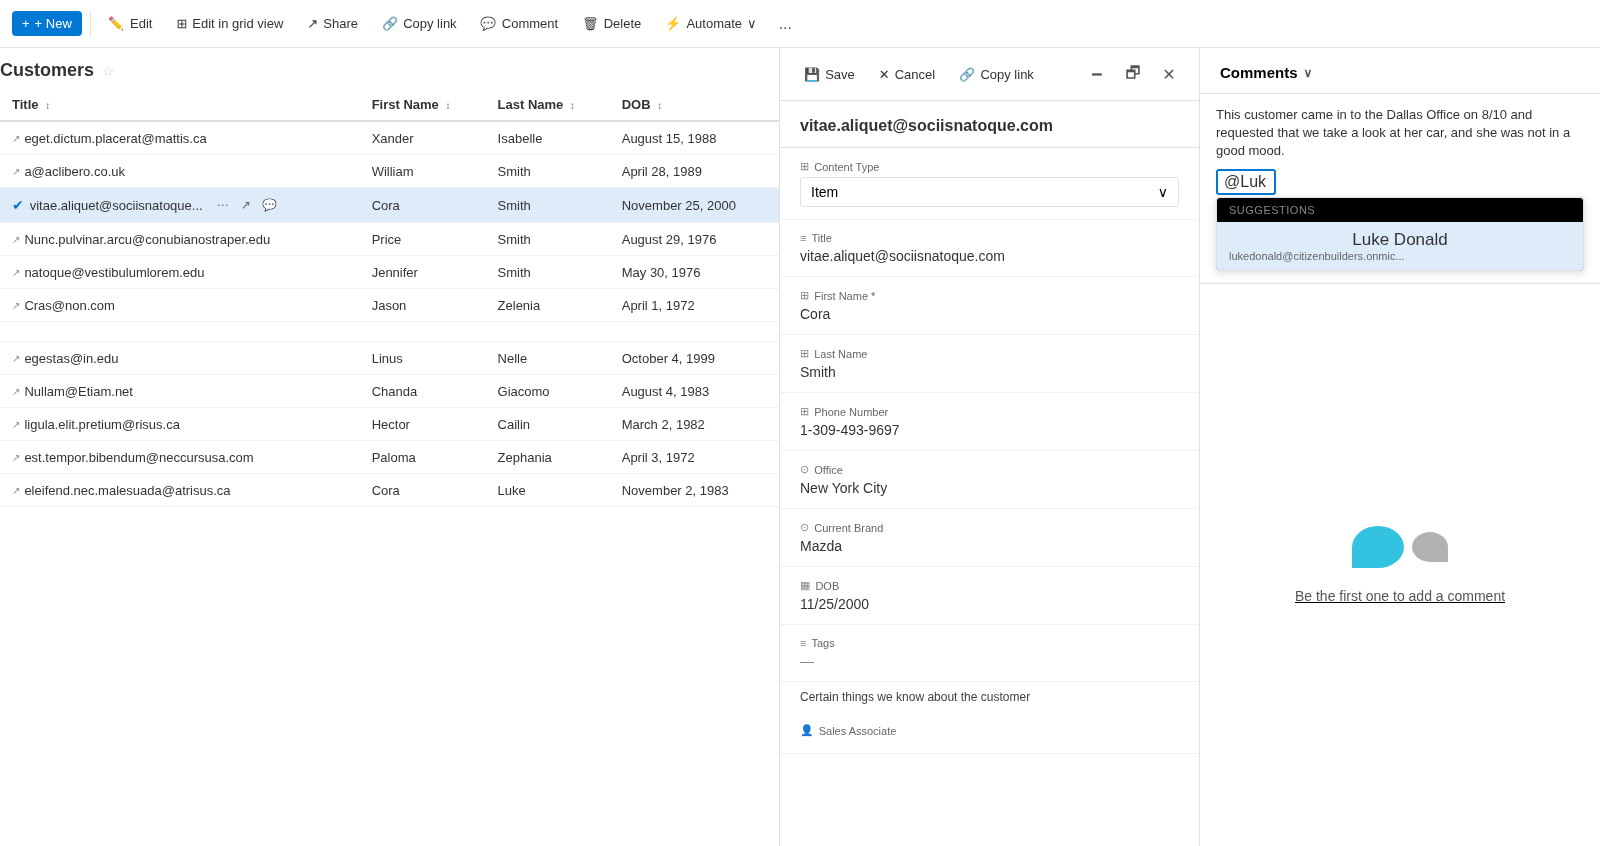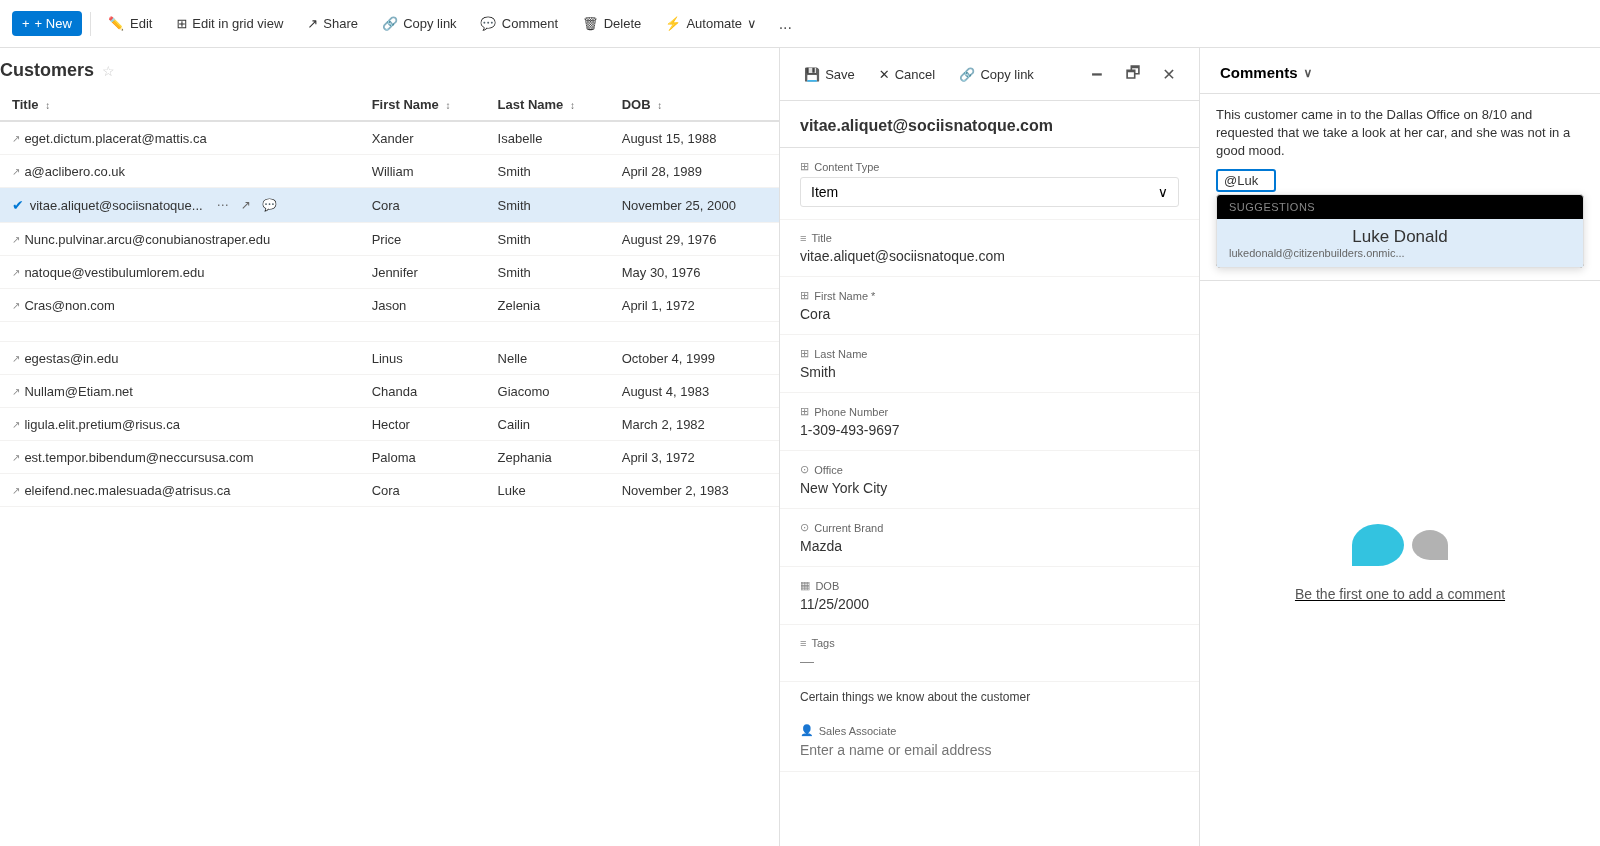--- a/index.html
+++ b/index.html
@@ -155,21 +155,21 @@
       color: #333;
       line-height: 1.4;
       margin-bottom: 8px;
     }
     .mention-box {
       display: inline-flex;
       align-items: center;
       border: 2px solid #0078d4;
       border-radius: 3px;
       padding: 2px 6px;
-      font-size: 13px;
+      font-size: 16px;
       color: #333;
       background: #fff;
       min-width: 60px;
     }
     .suggestions-dropdown {
       background: #000000;
       border: 1px solid #e0e0e0;
       border-radius: 4px;
       box-shadow: 0 2px 8px rgba(0,0,0,0.15);
       margin-top: 2px;
@@ -479,21 +479,21 @@
         </div>
         <div class="detail-field">
           <div class="field-label"><span class="field-label-icon">▦</span> DOB</div>
           <div class="field-value">11/25/2000</div>
         </div>
         <div class="detail-field">
           <div class="field-label"><span class="field-label-icon">≡</span> Tags</div>
           <div class="field-value dash-value">—</div>
         </div>
         <div class="detail-note">Certain things we know about the customer</div>
-        <div class="detail-field"><div class="field-label"><span class="field-label-icon">👤</span> Sales Associate</div><input class="field-input" type="text" placeholder="Enter a name or email address" style=""></div>
+        <div class="detail-field"><div class="field-label"><span class="field-label-icon">👤</span> Sales Associate</div></div>
       </div>
   </div>
 
   <div class="comments-panel">
     <div class="comments-header">
       <span>Comments</span>
       <span class="comments-chevron">∨</span>
     </div>
 
     <div class="comment-input-area">

